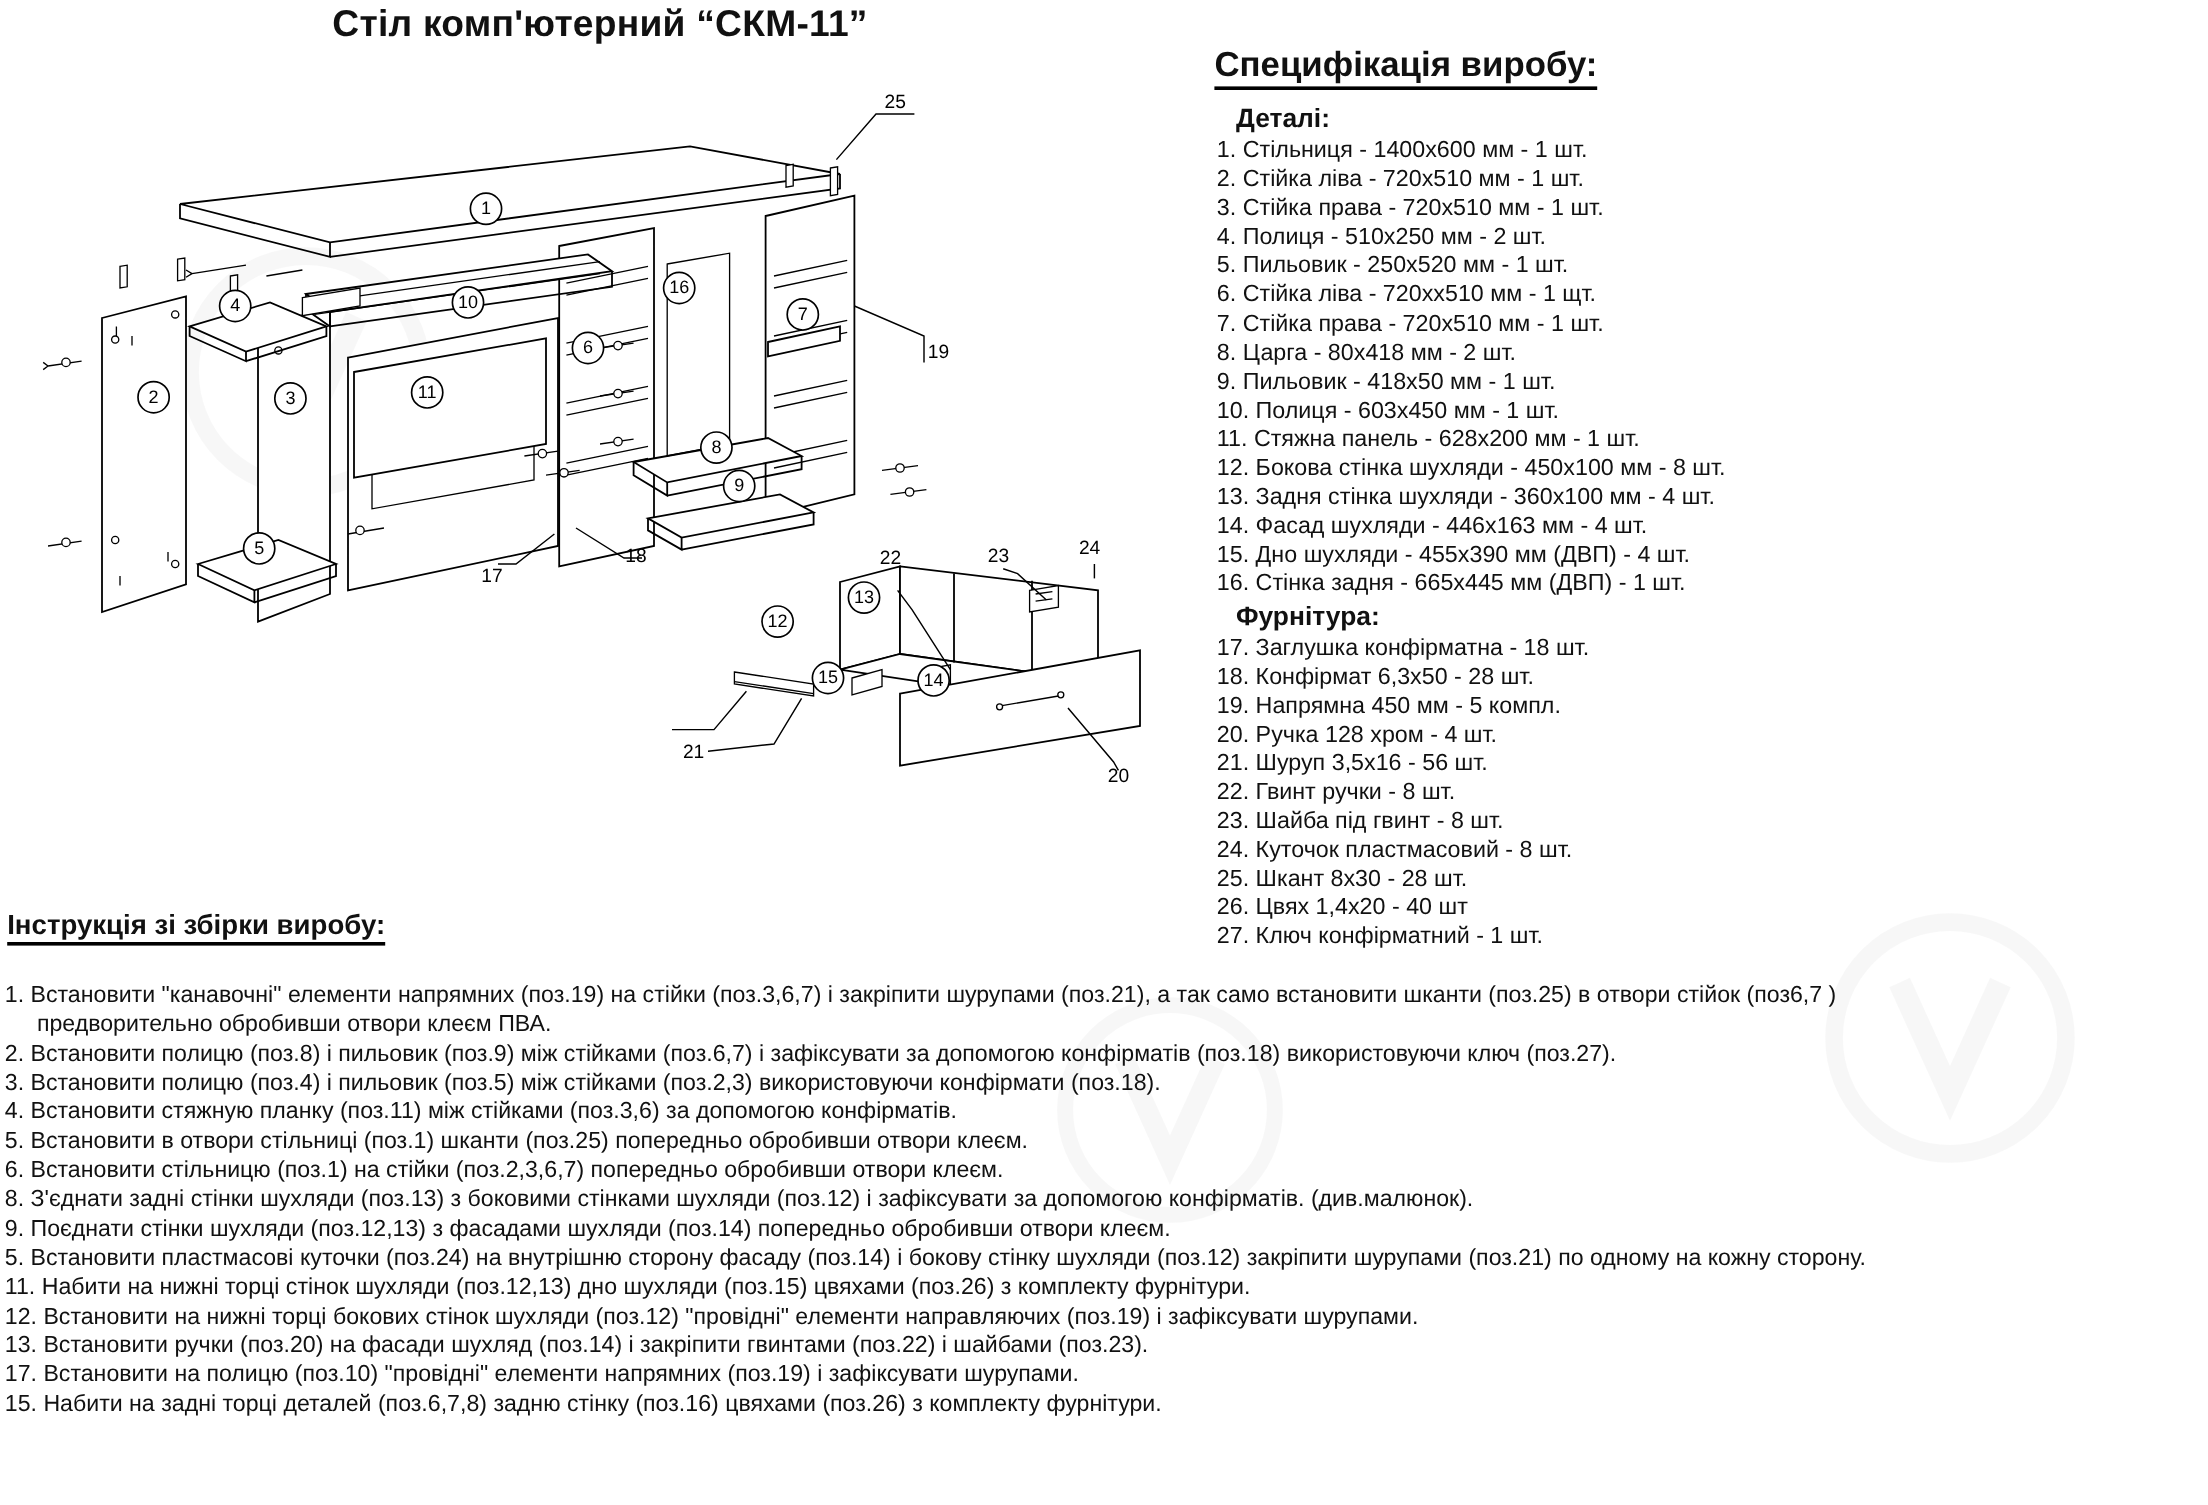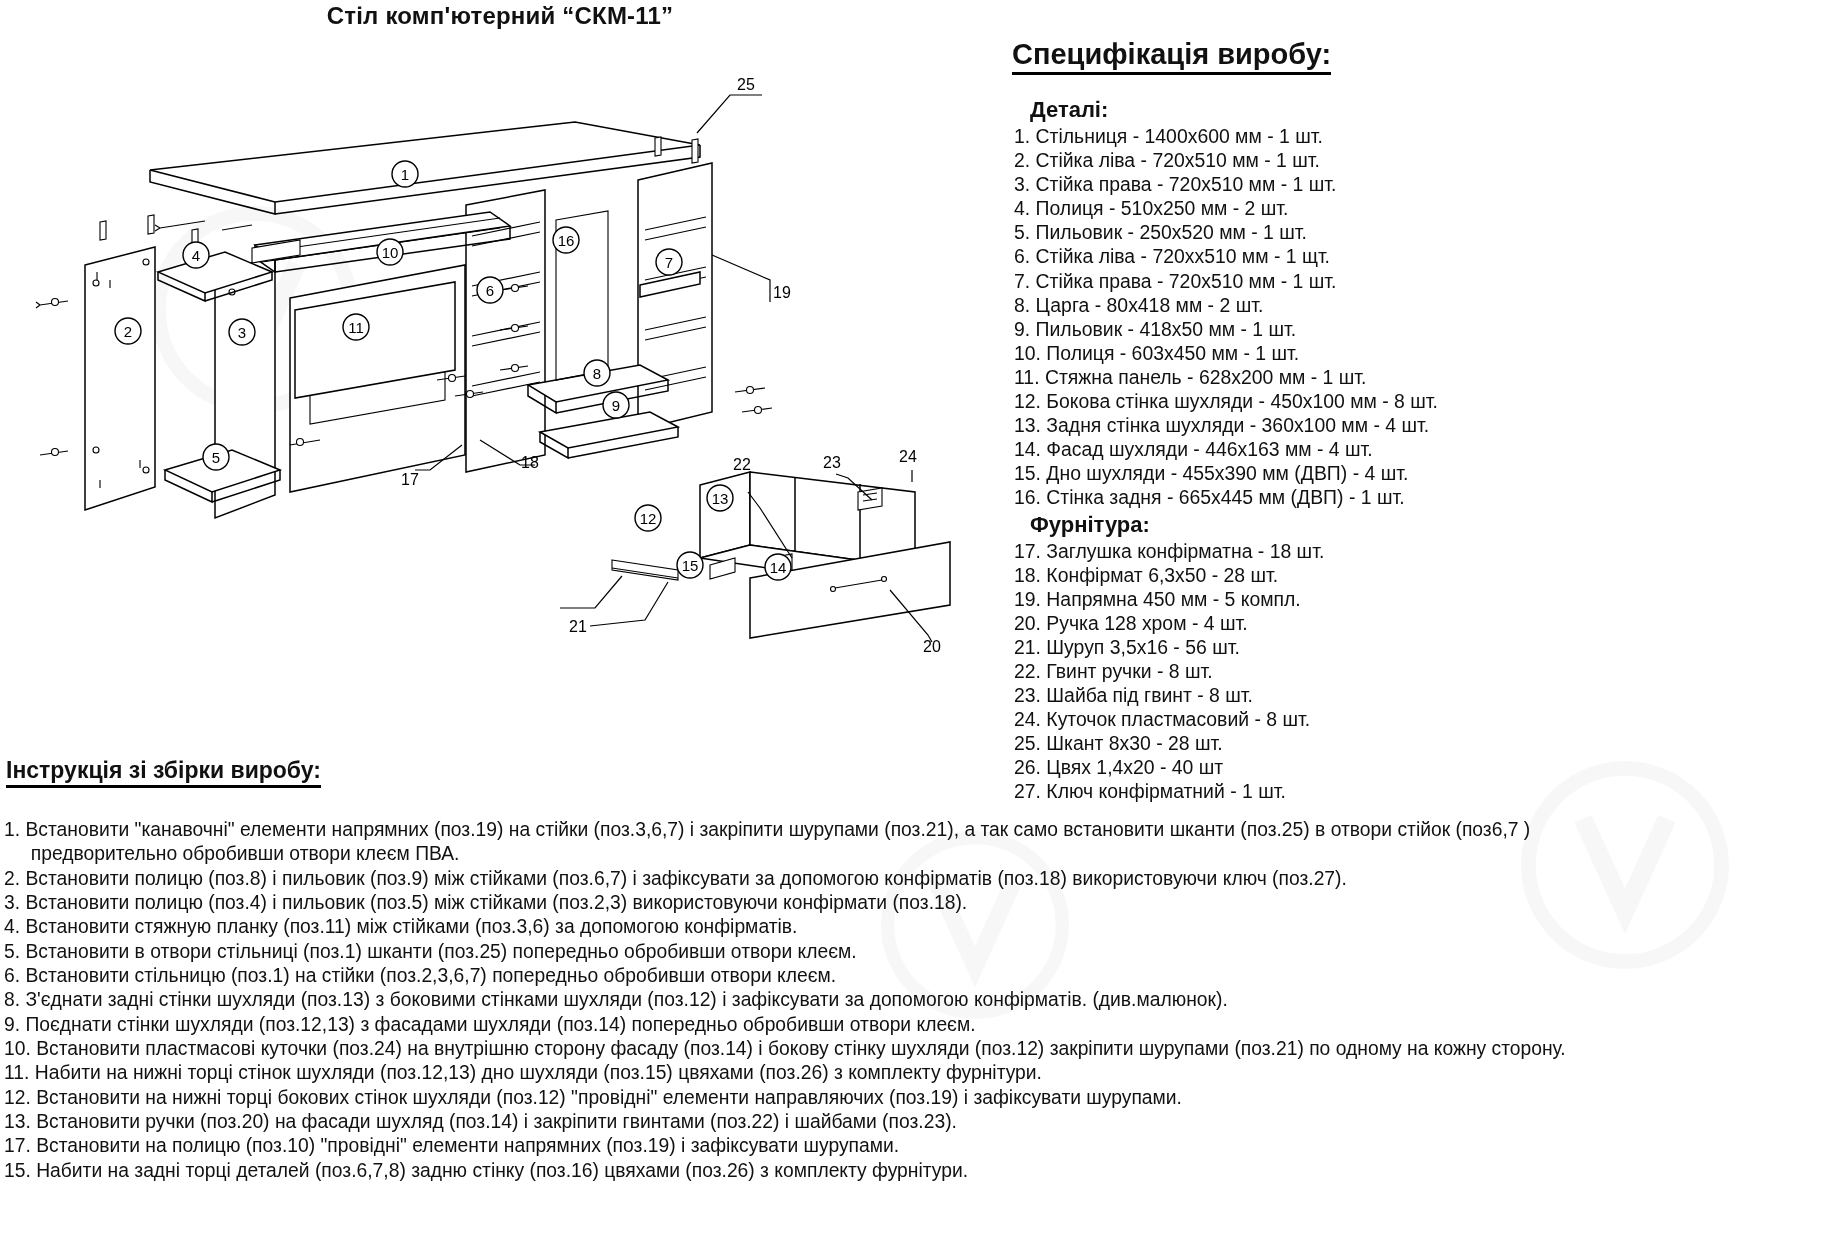--- a/index.html
+++ b/index.html
@@ -15,30 +15,30 @@
   .page{position:absolute;inset:0;}
 
   
   .wm{position:absolute;opacity:.07;pointer-events:none;}
   .wm svg{display:block;}
 
   
   #doc-title{
     position:absolute;left:0;top:2px;width:1000px;
     text-align:center;
-    font-size:24px;font-weight:bold;letter-spacing:.2px;
+    font-size:31px;font-weight:bold;letter-spacing:.2px;
     white-space:nowrap;
   }
 
   
   #spec-panel{position:absolute;left:1012px;top:38px;width:470px;}
   #spec-title{
     font-size:29px;font-weight:bold;
     border-bottom:3px solid #000;
-    display:inline-block;padding-bottom:1px;margin-bottom:20px;
+    display:inline-block;padding-bottom:1px;margin-bottom:9px;
   }
   .spec-sub{font-size:22px;font-weight:bold;margin:2px 0 1px 18px;}
   .spec-list{list-style:none;margin:0;padding:0;}
   .spec-list li{
     font-size:19.4px;line-height:24.1px;white-space:nowrap;
     padding-left:2px;
   }
 
   
   #instr-head{
@@ -323,21 +323,21 @@
   <ul id="instr-list">
       <li>1. Встановити "канавочні" елементи напрямних (поз.19) на стійки (поз.3,6,7) і закріпити шурупами (поз.21), а так само встановити шканти (поз.25) в отвори стійок (поз6,7 )
      предворительно обробивши отвори клеєм ПВА.</li>
       <li>2. Встановити полицю (поз.8) і пильовик (поз.9) між стійками (поз.6,7) і зафіксувати за допомогою конфірматів (поз.18) використовуючи ключ (поз.27).</li>
       <li>3. Встановити полицю (поз.4) і пильовик (поз.5) між стійками (поз.2,3) використовуючи конфірмати (поз.18).</li>
       <li>4. Встановити стяжную планку (поз.11) між стійками (поз.3,6) за допомогою конфірматів.</li>
       <li>5. Встановити в отвори стільниці (поз.1) шканти (поз.25) попередньо обробивши отвори клеєм.</li>
       <li>6. Встановити стільницю (поз.1) на стійки (поз.2,3,6,7) попередньо обробивши отвори клеєм.</li>
       <li>8. З'єднати задні стінки шухляди (поз.13) з боковими стінками шухляди (поз.12) і зафіксувати за допомогою конфірматів. (див.малюнок).</li>
       <li>9. Поєднати стінки шухляди (поз.12,13) з фасадами шухляди (поз.14) попередньо обробивши отвори клеєм.</li>
-      <li>10. Встановити пластмасові куточки (поз.24) на внутрішню сторону фасаду (поз.14) і бокову стінку шухляди (поз.12) закріпити шурупами (поз.21) по одному на кожну сторону.</li>
+      <li>5. Встановити пластмасові куточки (поз.24) на внутрішню сторону фасаду (поз.14) і бокову стінку шухляди (поз.12) закріпити шурупами (поз.21) по одному на кожну сторону.</li>
       <li>11. Набити на нижні торці стінок шухляди (поз.12,13) дно шухляди (поз.15) цвяхами (поз.26) з комплекту фурнітури.</li>
       <li>12. Встановити на нижні торці бокових стінок шухляди (поз.12) "провідні" елементи направляючих (поз.19) і зафіксувати шурупами.</li>
       <li>13. Встановити ручки (поз.20) на фасади шухляд (поз.14) і закріпити гвинтами (поз.22) і шайбами (поз.23).</li>
       <li>17. Встановити на полицю (поз.10) "провідні" елементи напрямних (поз.19) і зафіксувати шурупами.</li>
       <li>15. Набити на задні торці деталей (поз.6,7,8) задню стінку (поз.16) цвяхами (поз.26) з комплекту фурнітури.</li>
     </ul>
 
 </div>
 
 </body></html>

